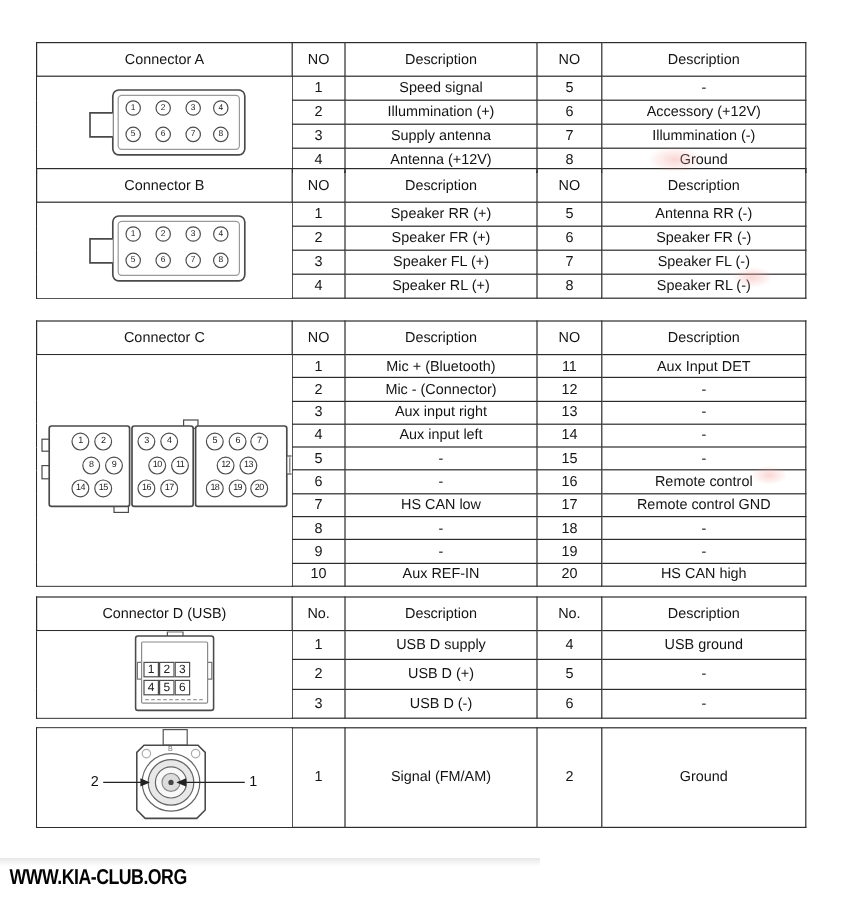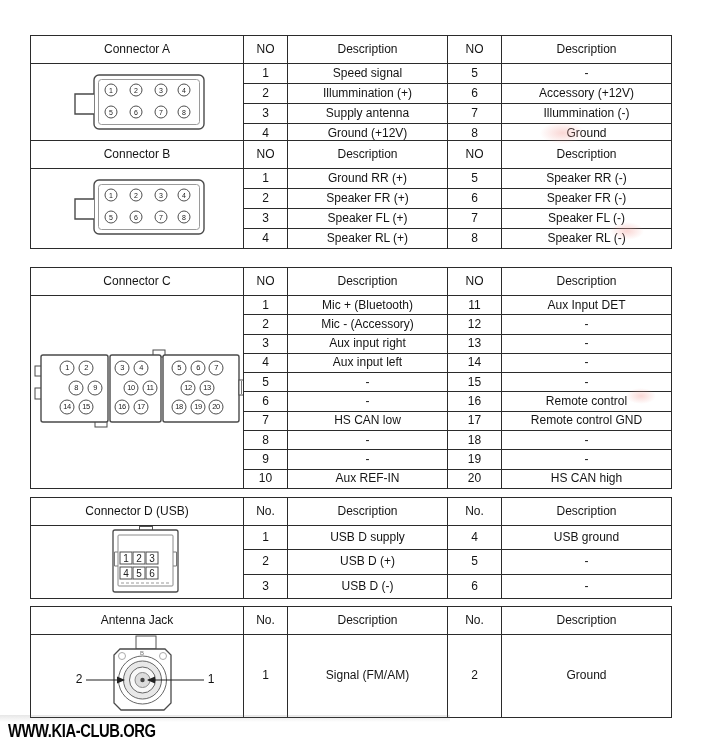--- a/index.html
+++ b/index.html
@@ -86,21 +86,21 @@
           <td>Accessory (+12V)</td>
         </tr>
       <tr>
           <td>3</td>
           <td>Supply antenna</td>
           <td>7</td>
           <td>Illummination (-)</td>
         </tr>
       <tr>
           <td>4</td>
-          <td>Ground (+12V)</td>
+          <td>Antenna (+12V)</td>
           <td>8</td>
           <td>Ground</td>
         </tr>
     </tbody>
   </table>
 
   <table class="sec rows20" style="top:140px">
     <colgroup>
         <col class="c0">
         <col class="c1">
@@ -128,23 +128,23 @@
               <span class="pin pinAB" style="left: 105px; top: 26px;">2</span>
               <span class="pin pinAB" style="left: 130px; top: 26px;">3</span>
               <span class="pin pinAB" style="left: 153px; top: 26px;">4</span>
               <span class="pin pinAB" style="left: 80px; top: 48px;">5</span>
               <span class="pin pinAB" style="left: 105px; top: 48px;">6</span>
               <span class="pin pinAB" style="left: 130px; top: 48px;">7</span>
               <span class="pin pinAB" style="left: 153px; top: 48px;">8</span>
             </div>
         </td>
       <td>1</td>
-          <td>Ground RR (+)</td>
+          <td>Speaker RR (+)</td>
           <td>5</td>
-          <td>Speaker RR (-)</td>
+          <td>Antenna RR (-)</td>
         </tr>
       <tr>
           <td>2</td>
           <td>Speaker FR (+)</td>
           <td>6</td>
           <td>Speaker FR (-)</td>
         </tr>
       <tr>
           <td>3</td>
           <td>Speaker FL (+)</td>
@@ -213,21 +213,21 @@
               <span class="pin pinC" style="left: 185px; top: 111px;">20</span>
             </div>
         </td>
       <td>1</td>
           <td>Mic + (Bluetooth)</td>
           <td>11</td>
           <td>Aux Input DET</td>
         </tr>
       <tr>
           <td>2</td>
-          <td>Mic - (Accessory)</td>
+          <td>Mic - (Connector)</td>
           <td>12</td>
           <td>-</td>
         </tr>
       <tr>
           <td>3</td>
           <td>Aux input right</td>
           <td>13</td>
           <td>-</td>
         </tr>
       <tr>
@@ -332,27 +332,20 @@
 
   <table class="sec rows83" style="top:606px">
     <colgroup>
         <col class="c0">
         <col class="c1">
         <col class="c2">
         <col class="c3">
         <col class="c4">
       </colgroup>
     <tbody>
-      <tr class="head">
-        <td class="title">Antenna Jack</td>
-        <td>No.</td>
-        <td>Description</td>
-        <td>No.</td>
-        <td>Description</td>
-      </tr>
       <tr>
         <td class="diagram" rowspan="1">
           <div class="dwrap">
             <svg width="213" height="83" viewBox="0 0 213 83">
               <rect x="105" y="1" width="20" height="13" fill="#fff" stroke="#555"></rect>
               <path d="M89,14 H134 L140,20 V68 L133,75 H90 L83,68 V20 Z" fill="#fff" stroke="#4a4a4a" stroke-width="1.3"></path>
               <circle cx="91" cy="21" r="3.5" fill="none" stroke="#aaa"></circle>
               <circle cx="132" cy="21" r="3.5" fill="none" stroke="#aaa"></circle>
               <circle cx="111.5" cy="45" r="24" fill="#fff" stroke="#666"></circle>
               <circle cx="111.5" cy="45" r="19" fill="#e8e8e8" stroke="#666"></circle>

